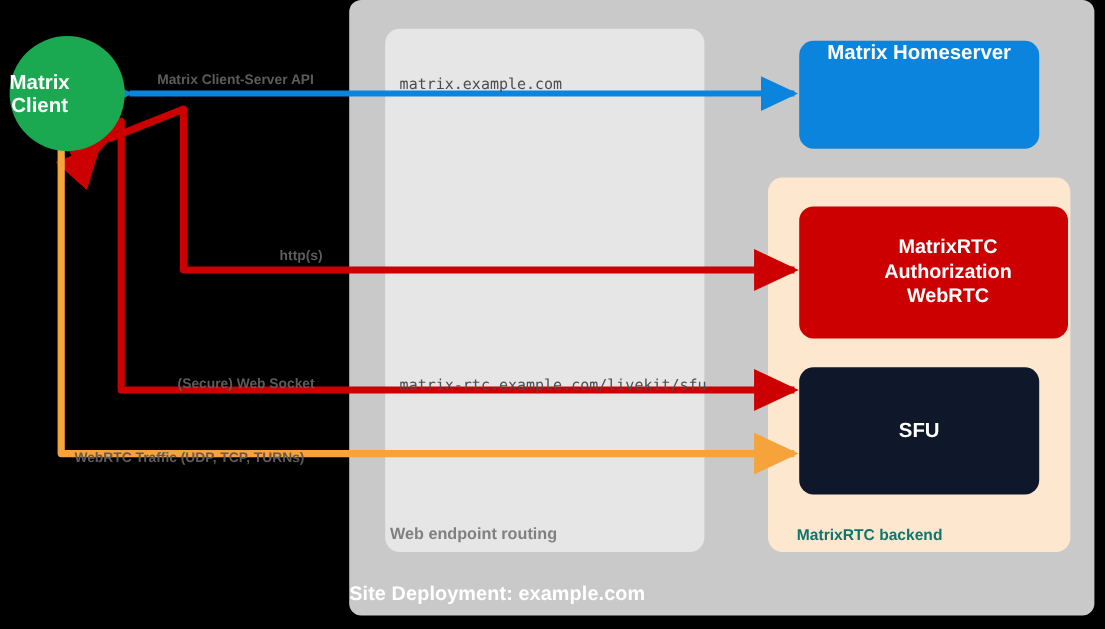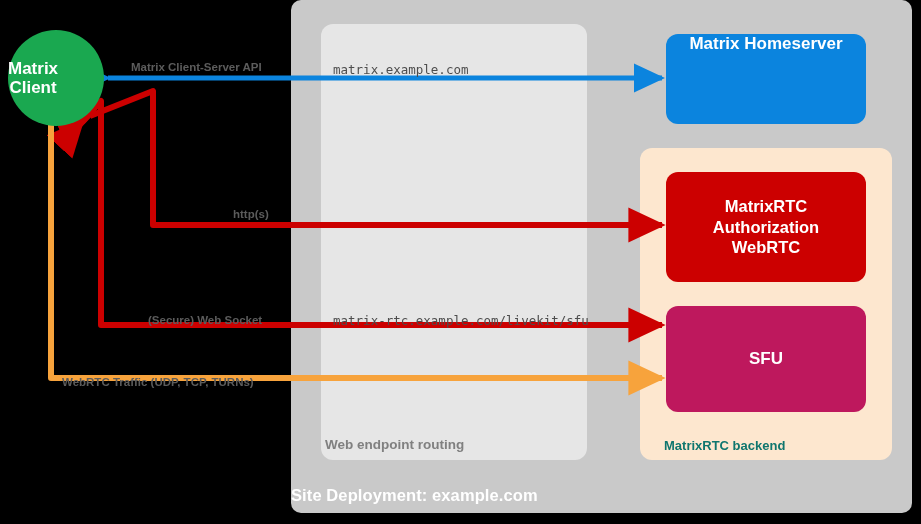--- a/index.html
+++ b/index.html
@@ -43,24 +43,25 @@
   #matrix-homeserver{
     left:666px;top:34px;width:200px;height:90px;border-radius:12px;
     background:#0b84de;display:flex;justify-content:center;
     color:#fff;font-size:17px;font-weight:bold;text-align:center;z-index:5;
   }
   #auth-service{
     left:666px;top:172px;width:200px;height:110px;border-radius:12px;
     background:#cc0000;display:flex;align-items:center;justify-content:center;
     color:#fff;font-size:16.5px;font-weight:bold;text-align:center;line-height:1.25;
     z-index:5;
+    padding-left:24px;
   }
   #sfu{
     left:666px;top:306px;width:200px;height:106px;border-radius:12px;
-    background:#be185d;display:flex;align-items:center;justify-content:center;
+    background:#0f172a;display:flex;align-items:center;justify-content:center;
     color:#fff;font-size:17px;font-weight:bold;text-align:center;z-index:5;
   }
 
   
   .endpoint{
     font-family:"DejaVu Sans Mono","Liberation Mono",monospace;
     font-size:12.5px;color:#4d4d4d;white-space:nowrap;z-index:4;
   }
   #ep-matrix{left:333px;top:62px;}
   #ep-jwt{left:333px;top:212px;}

